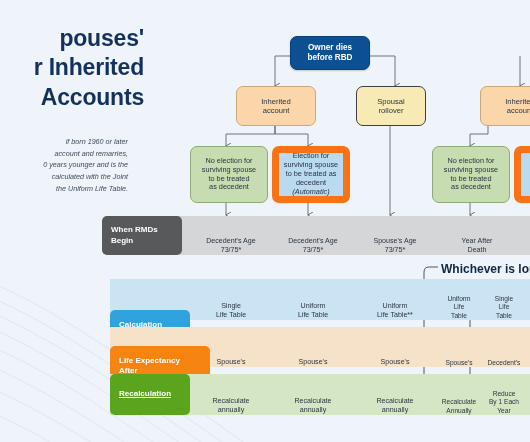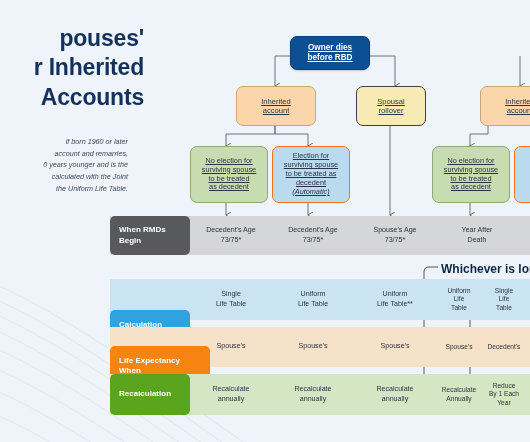--- a/index.html
+++ b/index.html
@@ -53,21 +53,21 @@
   .node {
     position: absolute;
     border-radius: 7px;
     display: flex;
     align-items: center;
     justify-content: center;
     text-align: center;
     line-height: 1.22;
     padding: 2px 4px;
   }
-  .node .lines { width: 100%; text-decoration: underline; }
+  .node .lines { width: 100%; }
   .node-root {
     background: #0c4f92;
     border: 1px solid #0a4078;
     color: #ffffff;
     font-size: 8.2px;
     font-weight: bold;
     box-shadow: 0 1px 2px rgba(0,0,0,0.18);
   }
   .node-orange {
     background: #fbd6ab;
@@ -82,21 +82,21 @@
     font-size: 7.6px;
   }
   .node-green {
     background: #c7dcb0;
     border: 1px solid #8fa977;
     color: #2b3442;
     font-size: 7.3px;
   }
   .node-blue {
     background: #b9daef;
-    border: 1px solid #f97316;
+    border: 7px solid #f97316;
     color: #2b3442;
     font-size: 7.3px;
   }
   .node em { font-style: italic; }
 
   
   #connectors { position: absolute; left: 0; top: 0; width: 530px; height: 442px; pointer-events: none; }
 
   
   .row-label {
@@ -109,21 +109,21 @@
     display: flex;
     align-items: center;
     padding-left: 9px;
   }
   .row-band {
     position: absolute;
     display: flex;
   }
   .cell {
     display: flex;
-    align-items: center;
+    align-items: flex-end;
     justify-content: center;
     text-align: center;
     font-size: 7.1px;
     color: #2b3442;
     line-height: 1.28;
   }
   .cell.small { font-size: 6.6px; }
 
   #whichever {
     position: absolute;
@@ -278,21 +278,21 @@
         <div>73/75*</div>
       </div>
     </div>
     <div class="cell" style="width:82px">
       <div>
         <div>Year After</div>
         <div>Death</div>
       </div>
     </div>
   </div>
-  <div class="row-label" style="left:110px; top:216px; width:80px; height:39px; background:#58595b;">
+  <div class="row-label" style="left:102px; top:216px; width:80px; height:39px; background:#58595b;">
     <div>
       <div>When RMDs</div>
       <div>Begin</div>
     </div>
   </div>
 
   <svg id="bracket" viewBox="0 0 530 442">
     <g fill="none" stroke="#3b4654" stroke-width="0.9">
       <path d="M424,272 Q424,267 429,267 L438,267"></path>
       <path d="M424,272 L424,397 Q424,402 429,402 L512,402"></path>
@@ -351,21 +351,21 @@
     <div class="cell" style="width:82px">Spouse's</div>
     <div class="cell" style="width:82px">Spouse's</div>
     <div class="cell" style="width:82px">Spouse's</div>
     <div class="cell small" style="width:46px">Spouse's</div>
     <div class="cell small" style="width:44px">Decedent's</div>
     <div class="cell small" style="width:46px">Spous</div>
   </div>
   <div class="row-label" style="left:110px; top:346px; width:100px; height:40px; background:#f58410;">
     <div>
       <div>Life Expectancy</div>
-      <div>When</div>
+      <div>After</div>
     </div>
   </div>
 
   <div class="row-band" style="left:110px; top:374px; width:470px; height:41px; background:#d5e6c5;">
     <div style="width:80px"></div>
     <div class="cell" style="width:82px">
       <div>
         <div>Recalculate</div>
         <div>annually</div>
       </div>
@@ -392,19 +392,19 @@
       <div>
         <div>Reduce</div>
         <div>By 1 Each</div>
         <div>Year</div>
       </div>
     </div>
     <div class="cell small" style="width:46px">
       
     </div>
   </div>
-  <div class="row-label" style="left:110px; top:374px; width:80px; height:41px; background:#5aa41e;">
+  <div class="row-label" style="left:110px; top:374px; width:80px; height:41px; background:#5aa41e;text-decoration:underline;">
     <div>
       <div>Recalculation</div>
     </div>
   </div>
 
 </div>
 
 </body></html>

